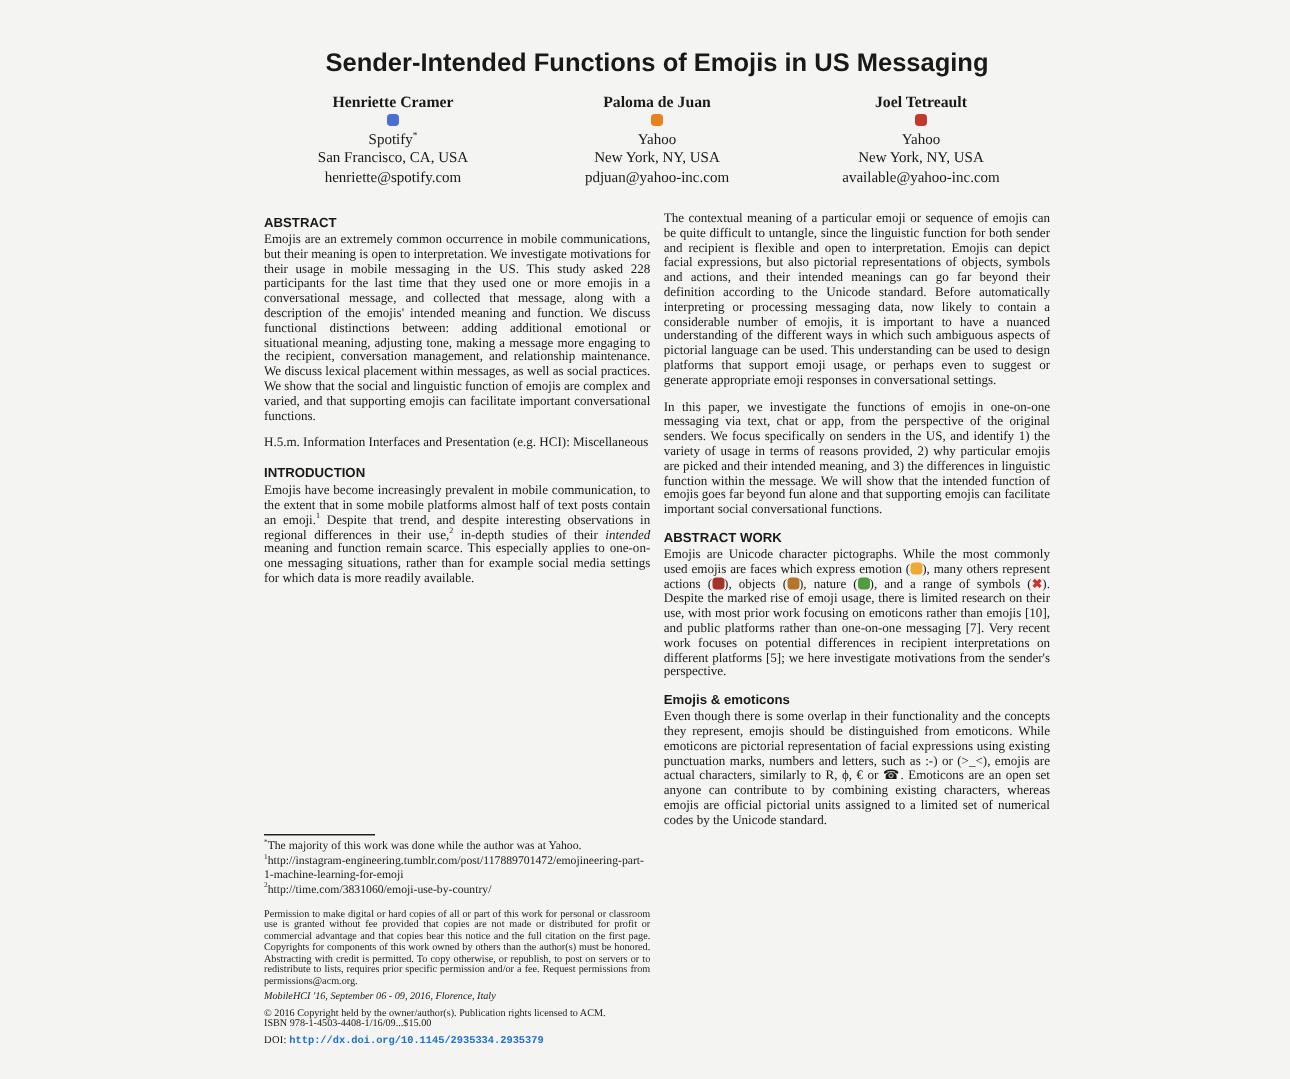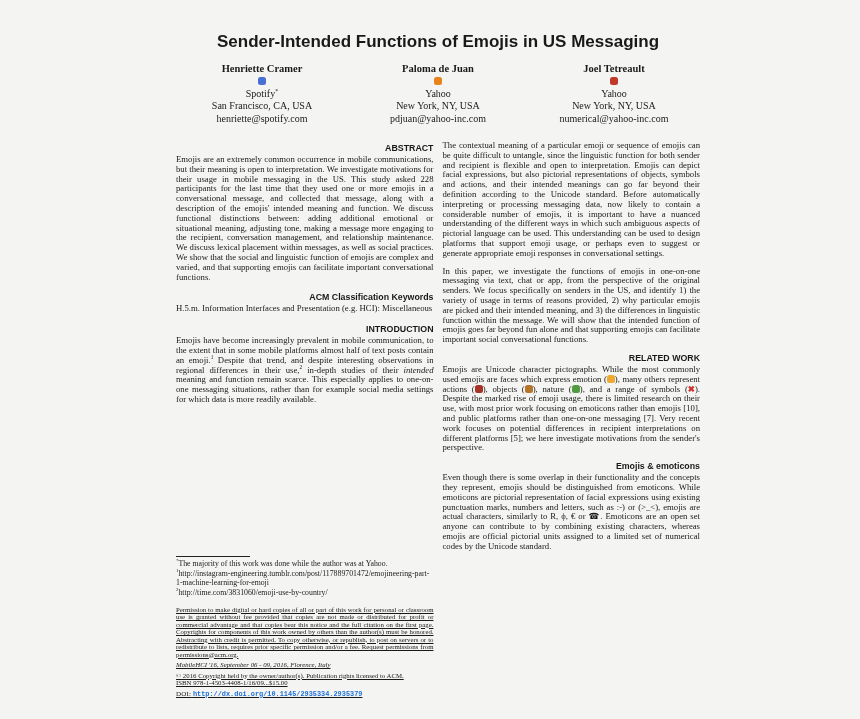--- a/index.html
+++ b/index.html
@@ -31,29 +31,29 @@
   sup { font-size: 62%; line-height: 0; }
 
   .cols { display: flex; gap: 9px; margin-top: 16px; height: 560px; }
   .col { width: 258px; font-size: 8.7px; line-height: 9.8px; text-align: justify; }
   .col p { margin: 0 0 8px 0; }
   h2.sec {
     font-family: "Liberation Sans", sans-serif;
     font-weight: bold;
     font-size: 8.8px;
     line-height: 11px;
-    text-align: right;
+    text-align: left;
     margin: 2px 0 1px 0;
   }
   .left { display: flex; flex-direction: column; }
   .footblock { margin-top: auto; }
   .footrule { width: 74px; border-top: 1.3px solid #222; margin-bottom: 3px; }
   .fn { font-size: 7.8px; line-height: 8.8px; text-align: left; overflow-wrap: anywhere; margin: 0 0 1px 0 !important; }
   .perm { margin-top: 8px; font-size: 6.8px; line-height: 7.5px; text-align: justify; }
-  .perm p { margin: 0 0 3px 0; text-decoration: underline; }
+  .perm p { margin: 0 0 3px 0; }
   .venue { font-style: italic; }
   .doi-line { text-align: left; }
   .doi-label { font-size: 7px; letter-spacing: 0.2px; }
   .doi-url {
     font-family: "Liberation Mono", monospace;
     font-weight: bold;
     font-size: 6.9px;
     color: #1a6fd8;
     cursor: pointer;
   }
@@ -80,31 +80,30 @@
       <div class="a-emoji"><span class="edot" style="background: rgb(232, 130, 26);"></span></div>
       <div class="a-aff"><span>Yahoo</span><sup></sup></div>
       <div class="a-city">New York, NY, USA</div>
       <div class="a-email">pdjuan@yahoo-inc.com</div>
     </div>
     <div class="author">
       <div class="a-name">Joel Tetreault</div>
       <div class="a-emoji"><span class="edot" style="background: rgb(192, 57, 43);"></span></div>
       <div class="a-aff"><span>Yahoo</span><sup></sup></div>
       <div class="a-city">New York, NY, USA</div>
-      <div class="a-email">numerical@yahoo-inc.com</div>
+      <div class="a-email">available@yahoo-inc.com</div>
     </div>
   </div>
 
   <div class="cols">
 
     <div class="col left">
       <h2 class="sec">ABSTRACT</h2>
       <p>Emojis are an extremely common occurrence in mobile communications, but their meaning is open to interpretation. We investigate motivations for their usage in mobile messaging in the US. This study asked 228 participants for the last time that they used one or more emojis in a conversational message, and collected that message, along with a description of the emojis' intended meaning and function. We discuss functional distinctions between: adding additional emotional or situational meaning, adjusting tone, making a message more engaging to the recipient, conversation management, and relationship maintenance. We discuss lexical placement within messages, as well as social practices. We show that the social and linguistic function of emojis are complex and varied, and that supporting emojis can facilitate important conversational functions.</p>
 
-      <h2 class="sec">ACM Classification Keywords</h2>
       <p>H.5.m.  Information Interfaces and Presentation (e.g.  HCI): Miscellaneous</p>
 
 
       <h2 class="sec">INTRODUCTION</h2>
       <p>Emojis have become increasingly prevalent in mobile communication, to the extent that in some mobile platforms almost half of text posts contain an emoji.<sup>1</sup> Despite that trend, and despite interesting observations in regional differences in their use,<sup>2</sup> in-depth studies of their <i>intended</i> meaning and function remain scarce. This especially applies to one-on-one messaging situations, rather than for example social media settings for which data is more readily available.</p>
 
       <div class="footblock">
         <div class="footrule"></div>
         <p class="fn"><sup>*</sup>The majority of this work was done while the author was at Yahoo.</p>
         <p class="fn"><sup>1</sup>http://instagram-engineering.tumblr.com/post/117889701472/emojineering-part-1-machine-learning-for-emoji</p>
@@ -116,21 +115,21 @@
           <p><span>© 2016 Copyright held by the owner/author(s). Publication rights licensed to ACM.</span><br><span>ISBN 978-1-4503-4408-1/16/09...$15.00</span></p>
           <p class="doi-line"><span class="doi-label">DOI:</span> <span class="doi-url">http://dx.doi.org/10.1145/2935334.2935379</span></p>
         </div>
       </div>
     </div>
 
     <div class="col right">
       <p>The contextual meaning of a particular emoji or sequence of emojis can be quite difficult to untangle, since the linguistic function for both sender and recipient is flexible and open to interpretation. Emojis can depict facial expressions, but also pictorial representations of objects, symbols and actions, and their intended meanings can go far beyond their definition according to the Unicode standard. Before automatically interpreting or processing messaging data, now likely to contain a considerable number of emojis, it is important to have a nuanced understanding of the different ways in which such ambiguous aspects of pictorial language can be used. This understanding can be used to design platforms that support emoji usage, or perhaps even to suggest or generate appropriate emoji responses in conversational settings.</p>
       <p>In this paper, we investigate the functions of emojis in one-on-one messaging via text, chat or app, from the perspective of the original senders. We focus specifically on senders in the US, and identify 1) the variety of usage in terms of reasons provided, 2) why particular emojis are picked and their intended meaning, and 3) the differences in linguistic function within the message. We will show that the intended function of emojis goes far beyond fun alone and that supporting emojis can facilitate important social conversational functions.</p>
 
-      <h2 class="sec">RELATED WORK</h2>
+      <h2 class="sec">ABSTRACT WORK</h2>
       <p>Emojis are Unicode character pictographs.  While the most commonly used emojis are faces which express emotion (<span class="edot" style="background: rgb(240, 169, 48);"></span>), many others represent actions (<span class="edot" style="background: rgb(169, 50, 38);"></span>), objects (<span class="edot" style="background: rgb(181, 118, 42);"></span>), nature (<span class="edot" style="background: rgb(79, 157, 63);"></span>), and a range of symbols (<span class="glyph" style="color: rgb(208, 49, 45);">✖</span>). Despite the marked rise of emoji usage, there is limited research on their use, with most prior work focusing on emoticons rather than emojis [10], and public platforms rather than one-on-one messaging [7]. Very recent work focuses on potential differences in recipient interpretations on different platforms [5]; we here investigate motivations from the sender's perspective.</p>
 
       <h2 class="sec">Emojis &amp; emoticons</h2>
       <p>Even though there is some overlap in their functionality and the concepts they represent, emojis should be distinguished from emoticons.  While emoticons are pictorial representation of facial expressions using existing punctuation marks, numbers and letters, such as :-) or (&gt;_&lt;), emojis are actual characters, similarly to R, ϕ, € or ☎. Emoticons are an open set anyone can contribute to by combining existing characters, whereas emojis are official pictorial units assigned to a limited set of numerical codes by the Unicode standard.</p>
     </div>
 
   </div>
 </div>
 
 </body></html>

